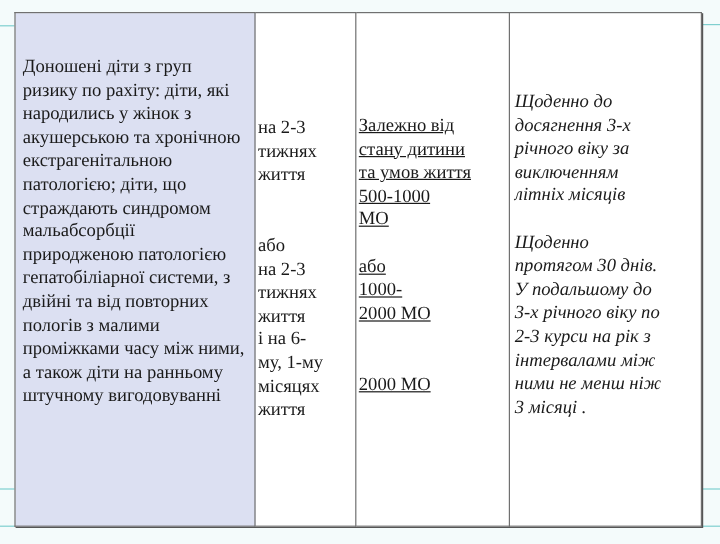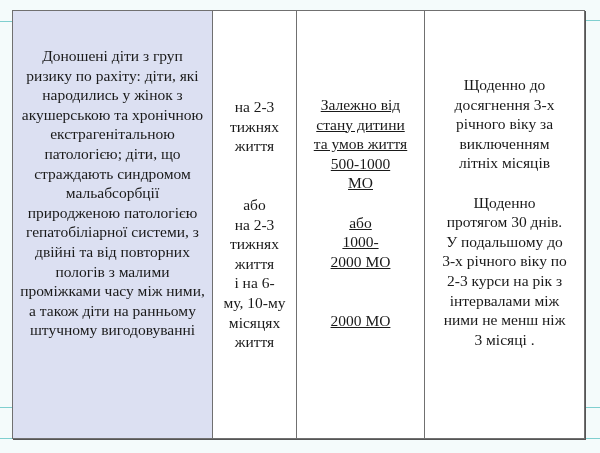--- a/index.html
+++ b/index.html
@@ -12,33 +12,33 @@
   table.main {
     position:absolute; left:12px; top:10px;
     width:572px; height:429px;
     border-collapse:collapse;
     table-layout:fixed;
     box-shadow: 1px 1px 0 #555;
   }
   table.main td {
     border:1.5px solid #707070;
     vertical-align:top;
-    text-align:center;
+    text-align:left;
     font-size:15.5px;
     line-height:19.6px;
     color:#1a1a1a;
     padding:0;
     background:#ffffff;
   }
   td.col1 { background:#dce0f2 !important; }
   .cell-inner { white-space:pre-line; }
   .c1 { padding:35px 6px 0 6px; }
   .c2 { padding:86px 2px 0 2px; }
   .c3 { padding:84px 2px 0 2px;text-decoration:underline; }
-  .c4 { padding:64px 4px 0 4px; }
+  .c4 { padding:64px 4px 0 4px;font-style:italic; }
 </style>
 </head>
 <body>
 
 <div class="teal-line" style="left:0; top:21px; width:12px;"></div>
 <div class="teal-line" style="left:584px; top:20px; width:16px;"></div>
 <div class="teal-line" style="left:0; top:407px; width:12px;"></div>
 <div class="teal-line" style="left:584px; top:407px; width:16px;"></div>
 <div class="teal-line" style="left:0; top:438px; width:12px;"></div>
 <div class="teal-line" style="left:584px; top:438px; width:16px;"></div>
@@ -59,21 +59,21 @@
       <div class="cell-inner c2">   на 2-3
 тижнях
 життя
 
 
      або
    на 2-3
 тижнях
 життя
   і на 6-
-му, 10-му
+му, 1-му
 місяцях
 життя</div>
     </td>
     <td>
       <div class="cell-inner c3">   Залежно від
 стану дитини
 та умов життя
   500-1000
 МО
 

